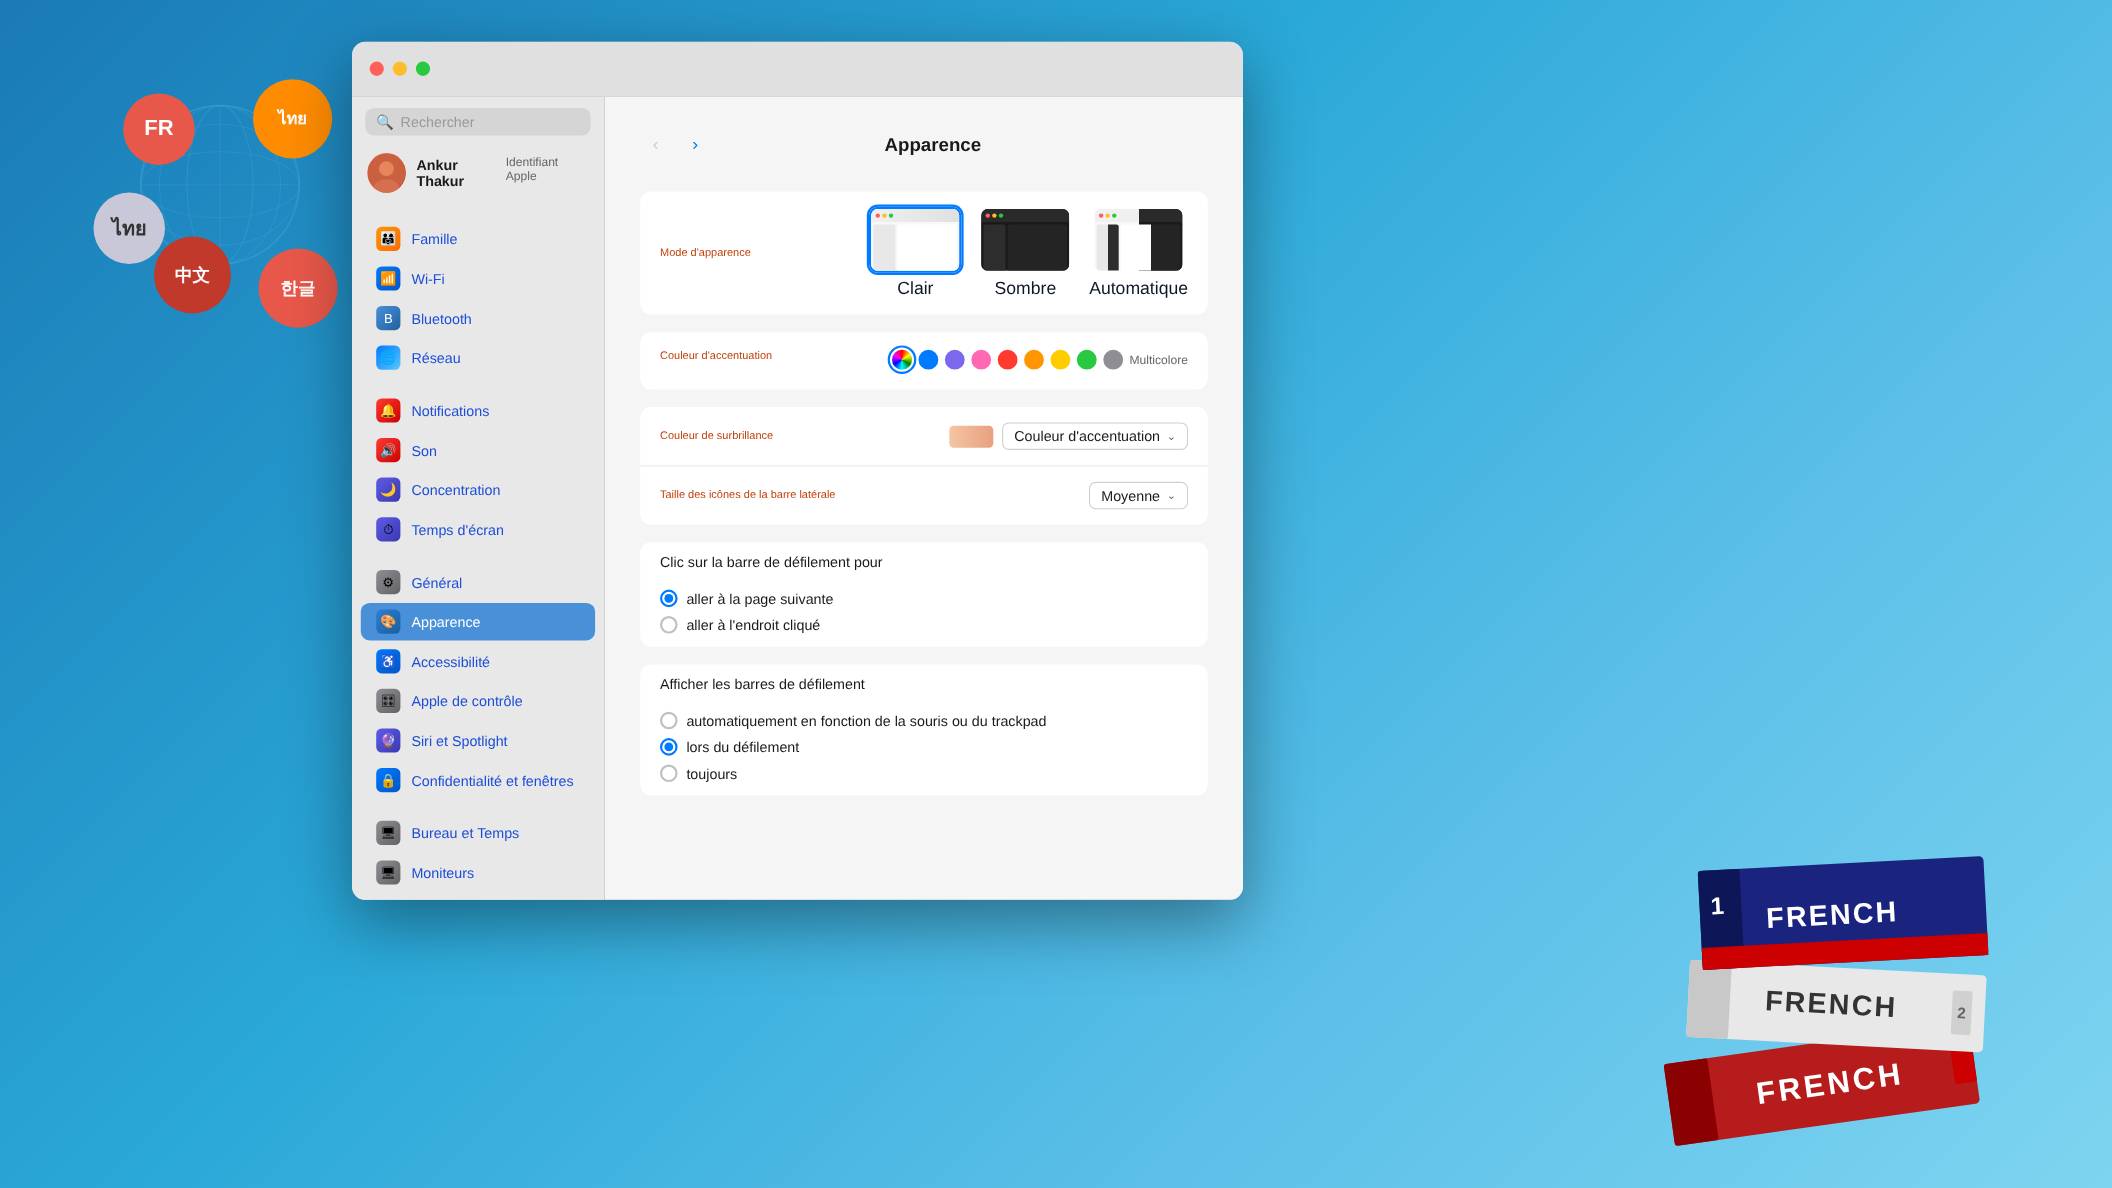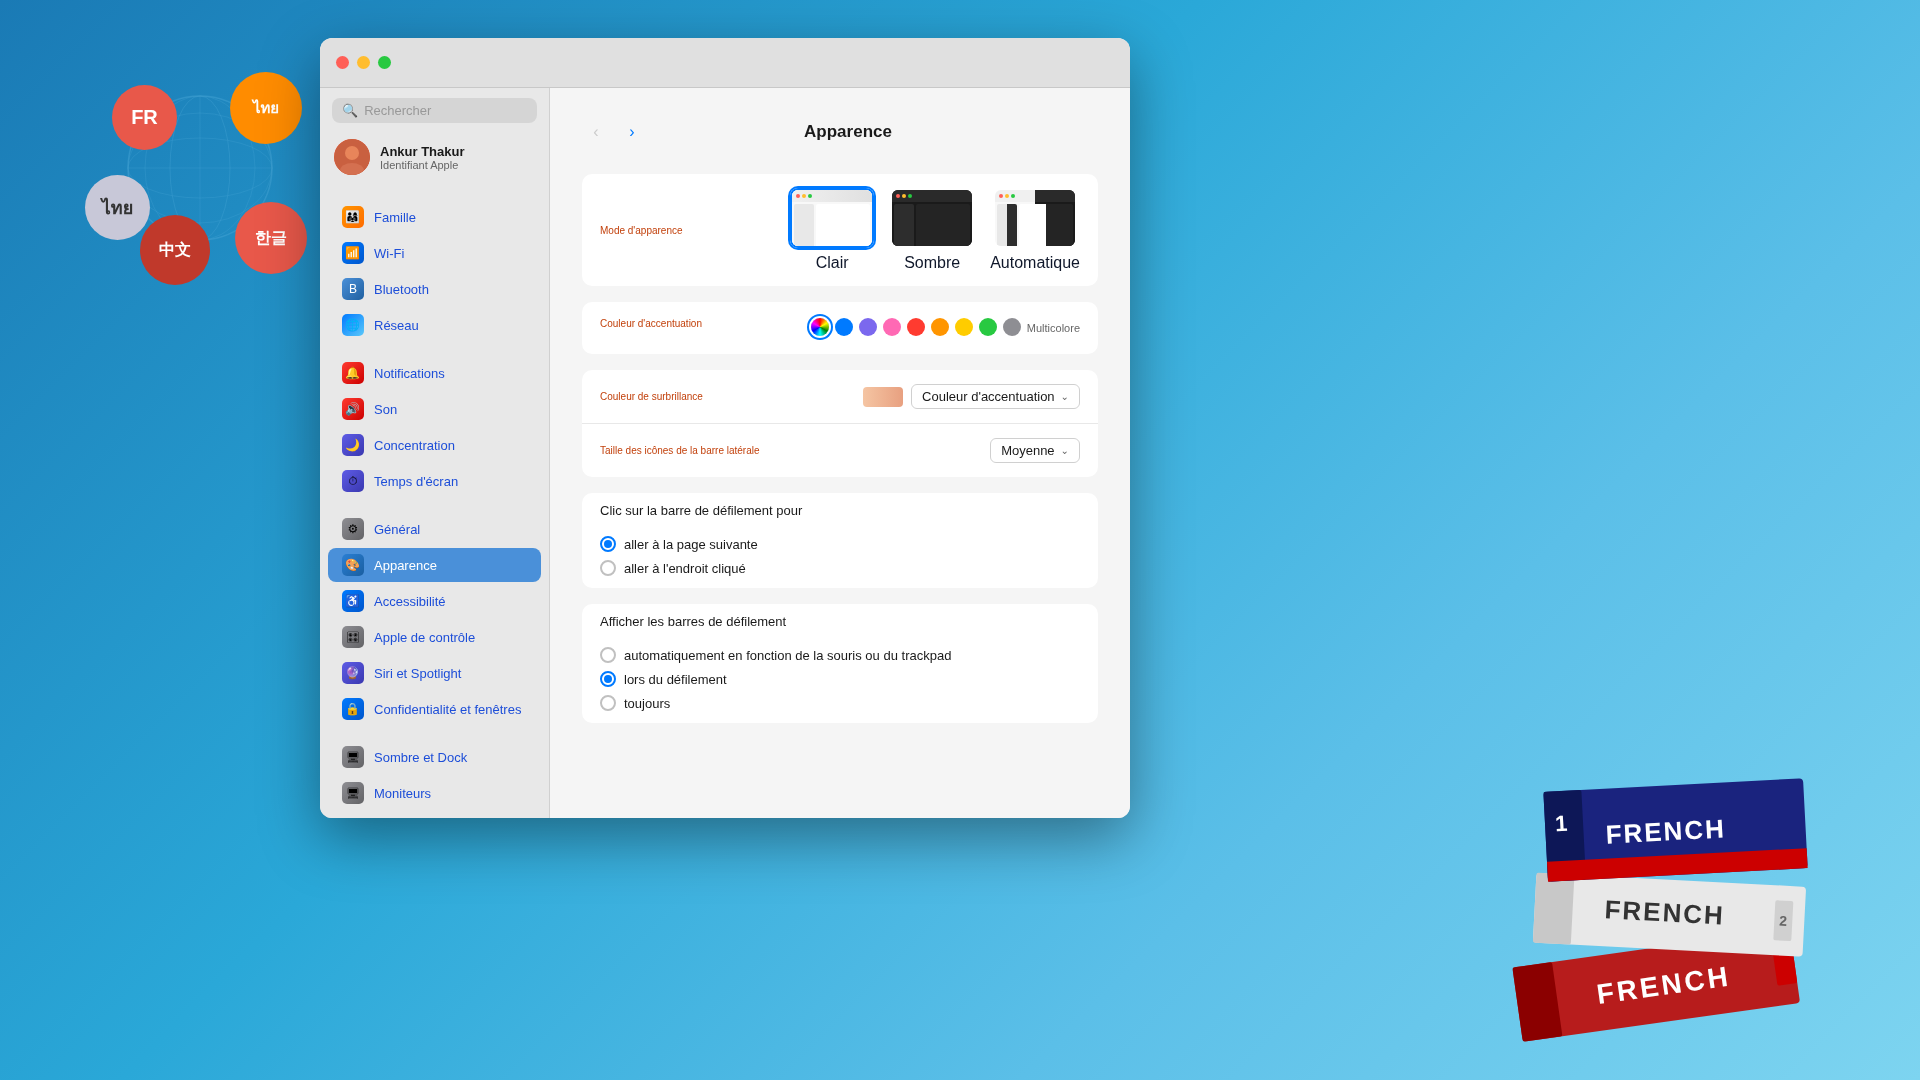--- a/index.html
+++ b/index.html
@@ -115,21 +115,21 @@
       height: 100%;
       background: linear-gradient(135deg, #e8855a 0%, #c96040 50%, #a04030 100%);
       border-radius: 50%;
       display: flex;
       align-items: center;
       justify-content: center;
     }
 
     .user-info {
       display: flex;
-      flex-direction: column;
+      flex-direction: row;
     }
 
     .user-name {
       font-size: 13px;
       font-weight: 600;
       color: #1a1a1a;
     }
 
     .user-subtitle {
       font-size: 11px;
@@ -529,21 +529,21 @@
   </div>
 
   <div style="position:absolute; top:145px; left:45px; width:65px; height:65px; border-radius:50%; background:#c8c8d8; display:flex; align-items:center; justify-content:center; font-size:18px; font-weight:bold; color:#333;">
     <span>ไทย</span>
   </div>
 
   <div style="position:absolute; top:185px; left:100px; width:70px; height:70px; border-radius:50%; background:#c0392b; display:flex; align-items:center; justify-content:center; font-size:16px; font-weight:bold; color:white;">
     <span>中文</span>
   </div>
 
-  <div style="position:absolute; top:172px; left:195px; width:72px; height:72px; border-radius:50%; background:#e8584a; display:flex; align-items:center; justify-content:center; font-size:16px; font-weight:bold; color:white;">
+  <div style="position:absolute; top:196px; left:195px; width:72px; height:72px; border-radius:50%; background:#e8584a; display:flex; align-items:center; justify-content:center; font-size:16px; font-weight:bold; color:white;">
     <span>한글</span>
   </div>
 </div>
 
 <div style="position:absolute; right:55px; bottom:25px; width:380px; height:330px;">
   
   <svg width="380" height="330" viewBox="0 0 380 330">
 
     <g transform="rotate(-8, 190, 250)">
       <rect x="30" y="220" width="280" height="75" rx="4" fill="#b71c1c"></rect>
@@ -709,21 +709,21 @@
         </div>
         <span class="sidebar-label">Confidentialité et fenêtres</span>
       </div>
 
       <div class="sidebar-divider"></div>
 
       <div class="sidebar-item">
         <div class="sidebar-icon icon-bureau">
           <span style="font-size:11px;">🖥</span>
         </div>
-        <span class="sidebar-label">Sombre et Dock</span>
+        <span class="sidebar-label">Bureau et Temps</span>
       </div>
 
       <div class="sidebar-item">
         <div class="sidebar-icon icon-moniteurs">
           <span style="font-size:11px;">🖥</span>
         </div>
         <span class="sidebar-label">Moniteurs</span>
       </div>
 
       <div class="sidebar-item">

